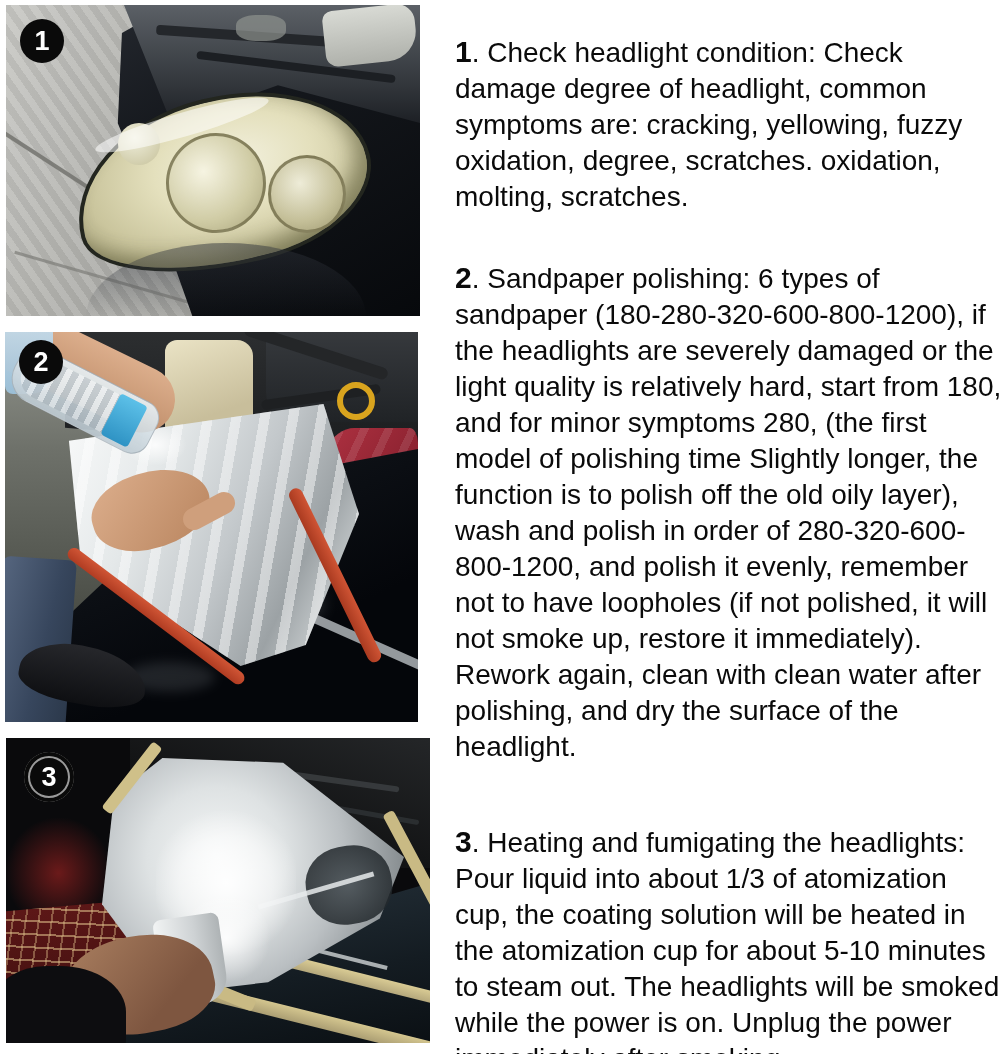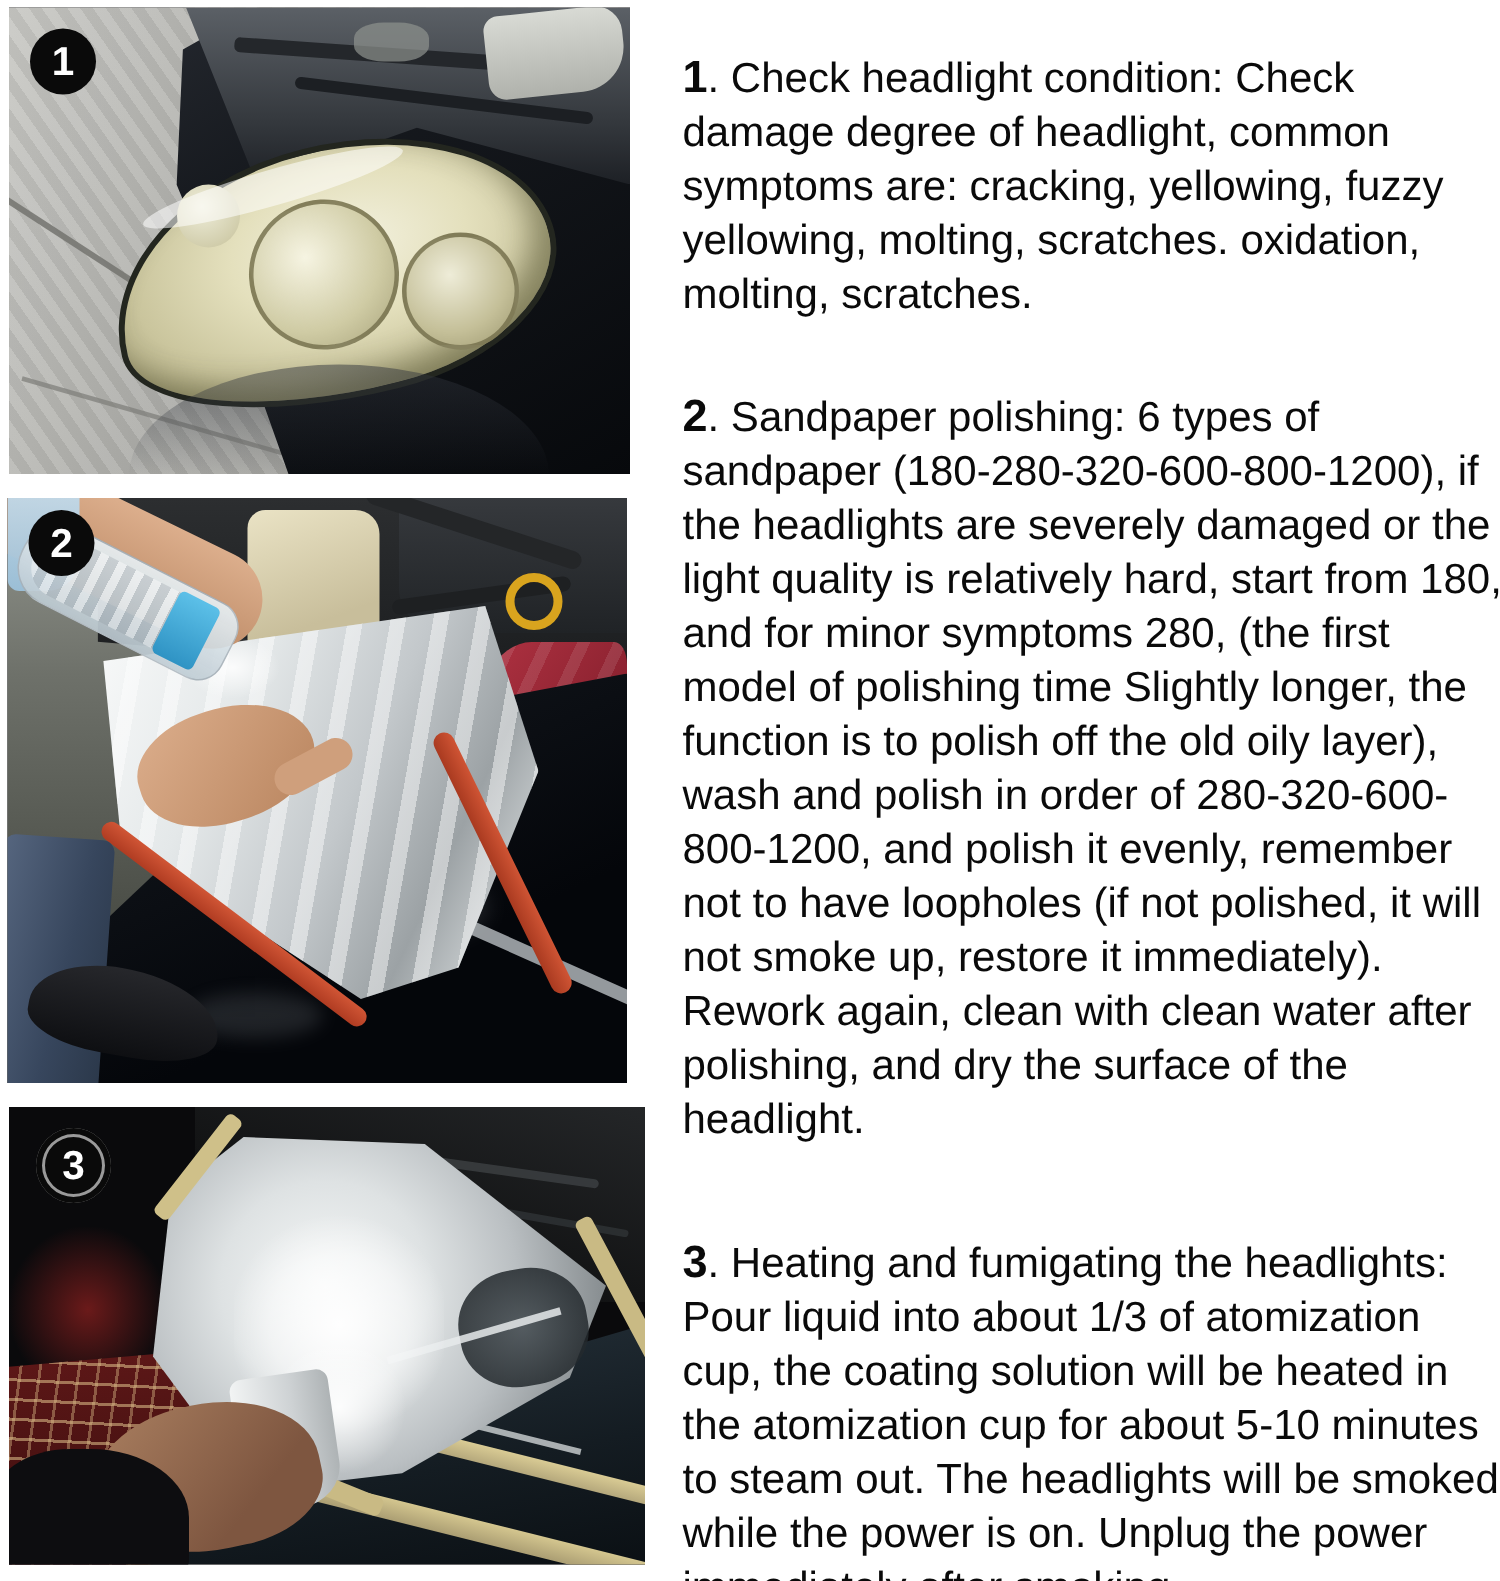--- a/index.html
+++ b/index.html
@@ -228,19 +228,19 @@
     <div class="p3-tape-b"></div>
     <div class="p3-tape-c"></div>
     <div class="p3-cup"></div>
     <div class="p3-hand"></div>
     <div class="p3-sleeve"></div>
     <div class="badge ringed" style="left:18px;top:14px;">
       <span>3</span>
     </div>
   </div>
 
-  <p class="step" style="top:6px;"><span class="num">1</span><span>. Check headlight condition: Check damage degree of headlight, common symptoms are: cracking, yellowing, fuzzy yellowing, molting, scratches. oxidation, molting, scratches.</span></p>
+  <p class="step" style="top:6px;"><span class="num">1</span><span>. Check headlight condition: Check damage degree of headlight, common symptoms are: cracking, yellowing, fuzzy oxidation, degree, scratches. oxidation, molting, scratches.</span></p>
 
   <p class="step" style="top:232px;"><span class="num">2</span><span>. Sandpaper polishing: 6 types of sandpaper (180-280-320-600-800-1200), if the headlights are severely damaged or the light quality is relatively hard, start from 180, and for minor symptoms 280, (the first model of polishing time Slightly longer, the function is to polish off the old oily layer), wash and polish in order of 280-320-600-800-1200, and polish it evenly, remember not to have loopholes (if not polished, it will not smoke up, restore it immediately). Rework again, clean with clean water after polishing, and dry the surface of the headlight.</span></p>
 
   <p class="step" style="top:796px;"><span class="num">3</span><span>. Heating and fumigating the headlights: Pour liquid into about 1/3 of atomization cup, the coating solution will be heated in the atomization cup for about 5-10 minutes to steam out. The headlights will be smoked while the power is on. Unplug the power immediately after smoking.</span></p>
 
 </div>
 
 </body></html>

